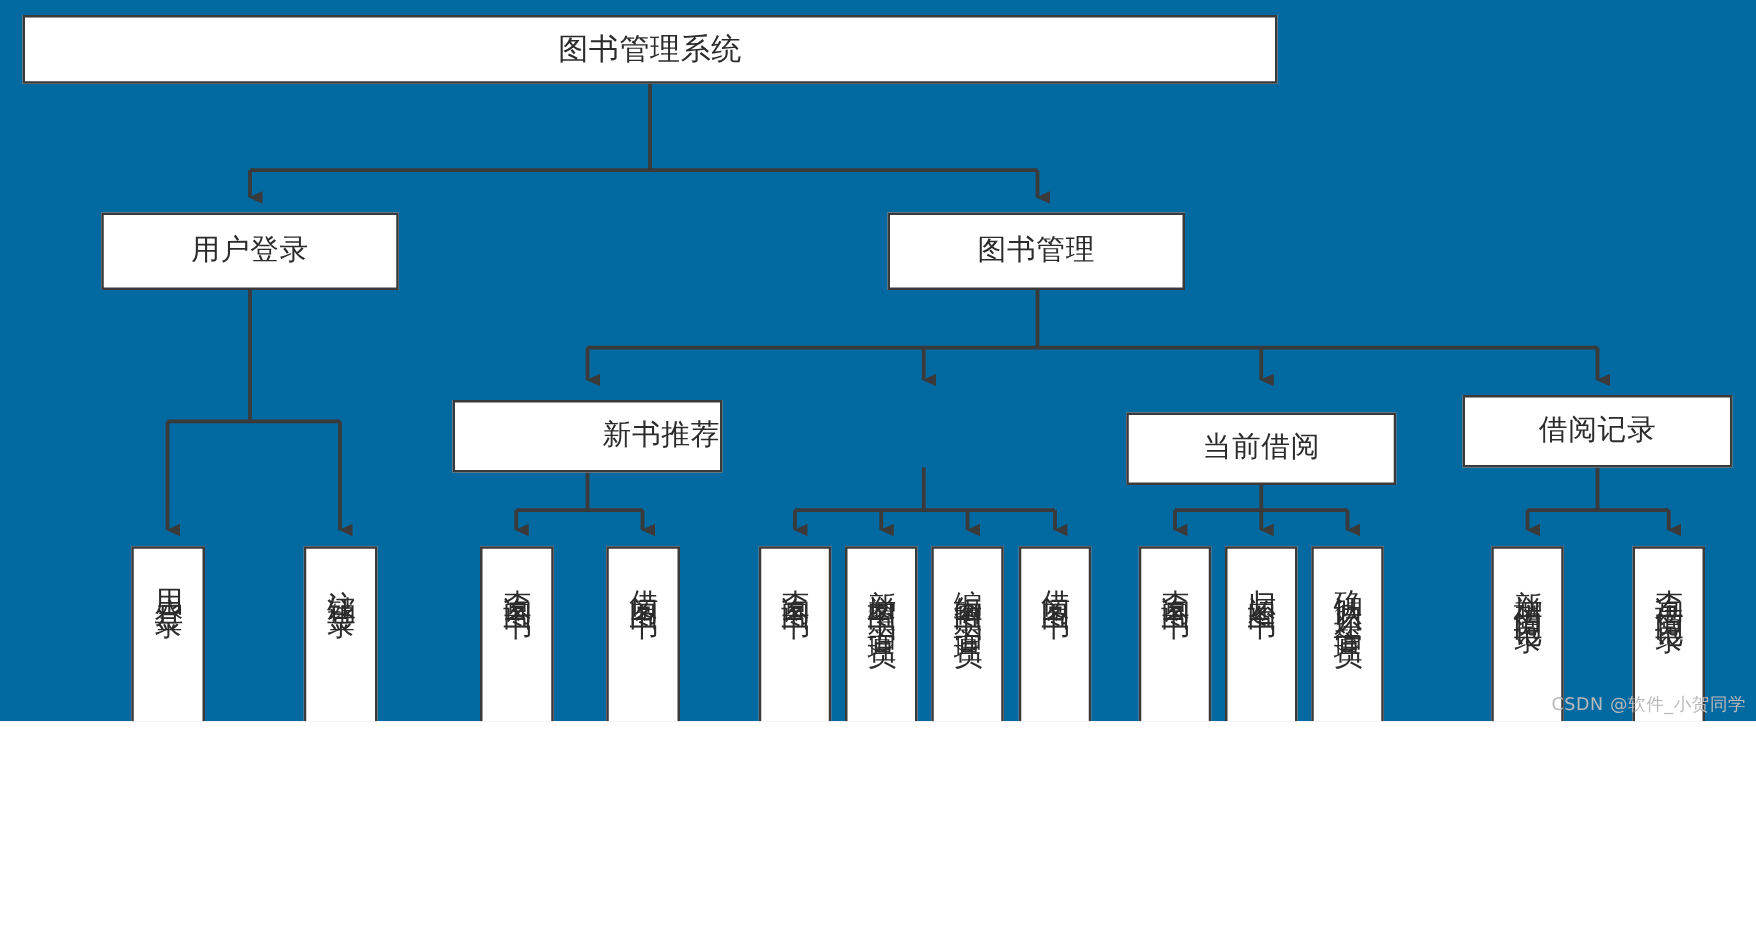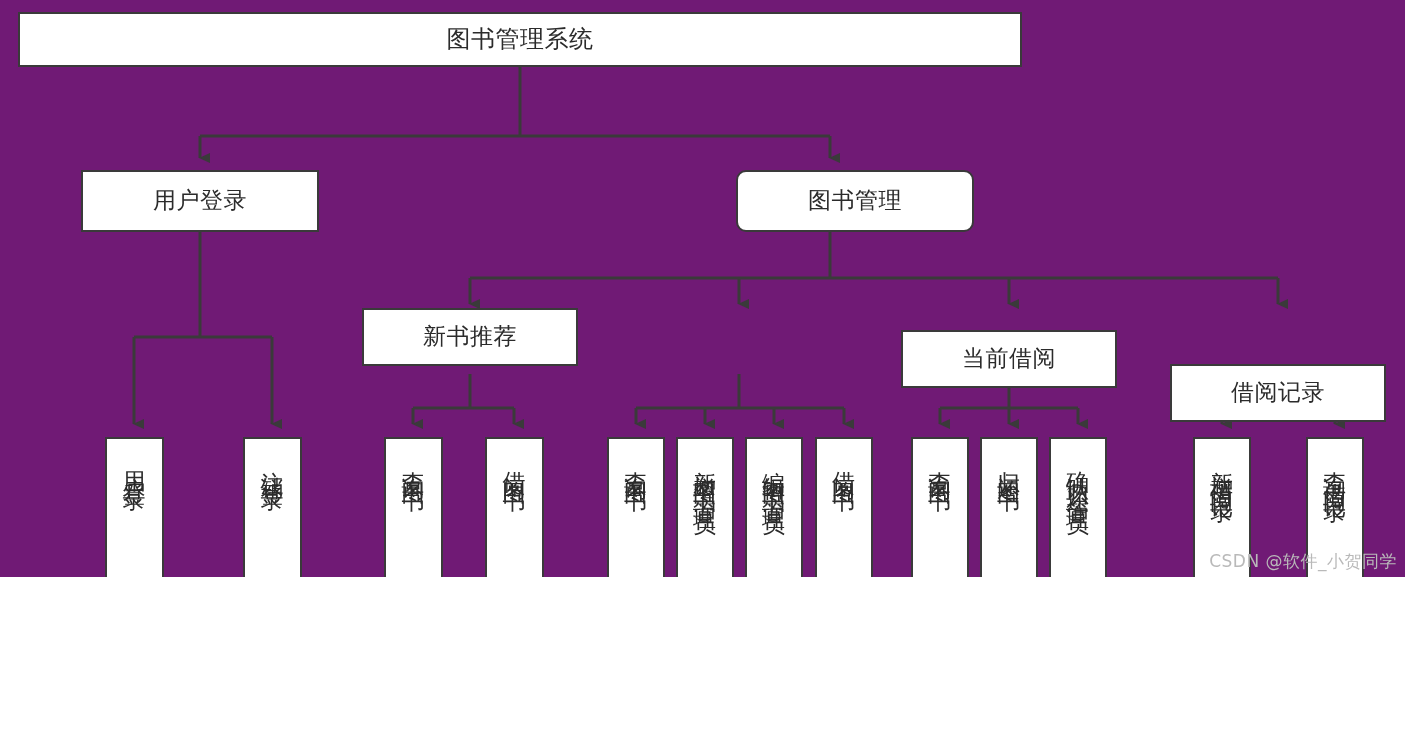--- a/index.html
+++ b/index.html
@@ -5,21 +5,21 @@
 <style>
   html,body{margin:0;padding:0;background:#ffffff;}
   body{
     font-family:"DejaVu Sans","Liberation Sans",sans-serif;
     -webkit-font-smoothing:antialiased;
   }
   #canvas{
     position:relative;
     width:1405px;
     height:577px;
-    background:#701a75;
+    background:#0369a1;
     overflow:hidden;
   }
   
   #wires{
     position:absolute;
     left:0; top:0;
     width:1405px; height:747px;
     pointer-events:none;
   }
   
@@ -57,21 +57,21 @@
     font-size:23px;
     line-height:1.05;
     letter-spacing:6px;
     white-space:nowrap;
   }
   
   #watermark{
     position:absolute;
     right:8px;
     bottom:4px;
-    font-size:17px;
+    font-size:14px;
     color:#b9b9b9;
     letter-spacing:0.5px;
     z-index:5;
     white-space:nowrap;
   }
 </style>
 </head>
 <body>
 
 <div id="canvas">
@@ -127,34 +127,34 @@
   </svg>
 
   <div class="node horiz root" style="left:18px; top:12px; width:1004px; height:55px;">
     <span class="label">图书管理系统</span>
   </div>
 
   <div class="node horiz" style="left:81px; top:170px; width:238px; height:62px;">
     <span class="label">用户登录</span>
   </div>
 
-  <div class="node horiz" style="left:736px; top:170px; width:238px; height:62px;border-radius:10px;">
+  <div class="node horiz" style="left:710px; top:170px; width:238px; height:62px;">
     <span class="label">图书管理</span>
   </div>
 
-  <div class="node horiz" style="left:362px; top:308px; width:216px; height:58px;">
+  <div class="node horiz" style="left:362px; top:320px; width:216px; height:58px;justify-content:flex-end;">
     <span class="label">新书推荐</span>
   </div>
 
 
   <div class="node horiz" style="left:901px; top:316px; width:216px; height:58px;margin-top:14px;">
     <span class="label">当前借阅</span>
   </div>
 
-  <div class="node horiz" style="left:1170px; top:316px; width:216px; height:58px;margin-top:48px;">
+  <div class="node horiz" style="left:1170px; top:316px; width:216px; height:58px;">
     <span class="label">借阅记录</span>
   </div>
 
   <div class="node vert" style="left:105px; top:437px; width:59px; height:295px;">
     <span class="label">用户登录</span>
   </div>
 
   <div class="node vert" style="left:243px; top:437px; width:59px; height:295px;">
     <span class="label">注销登录</span>
   </div>

